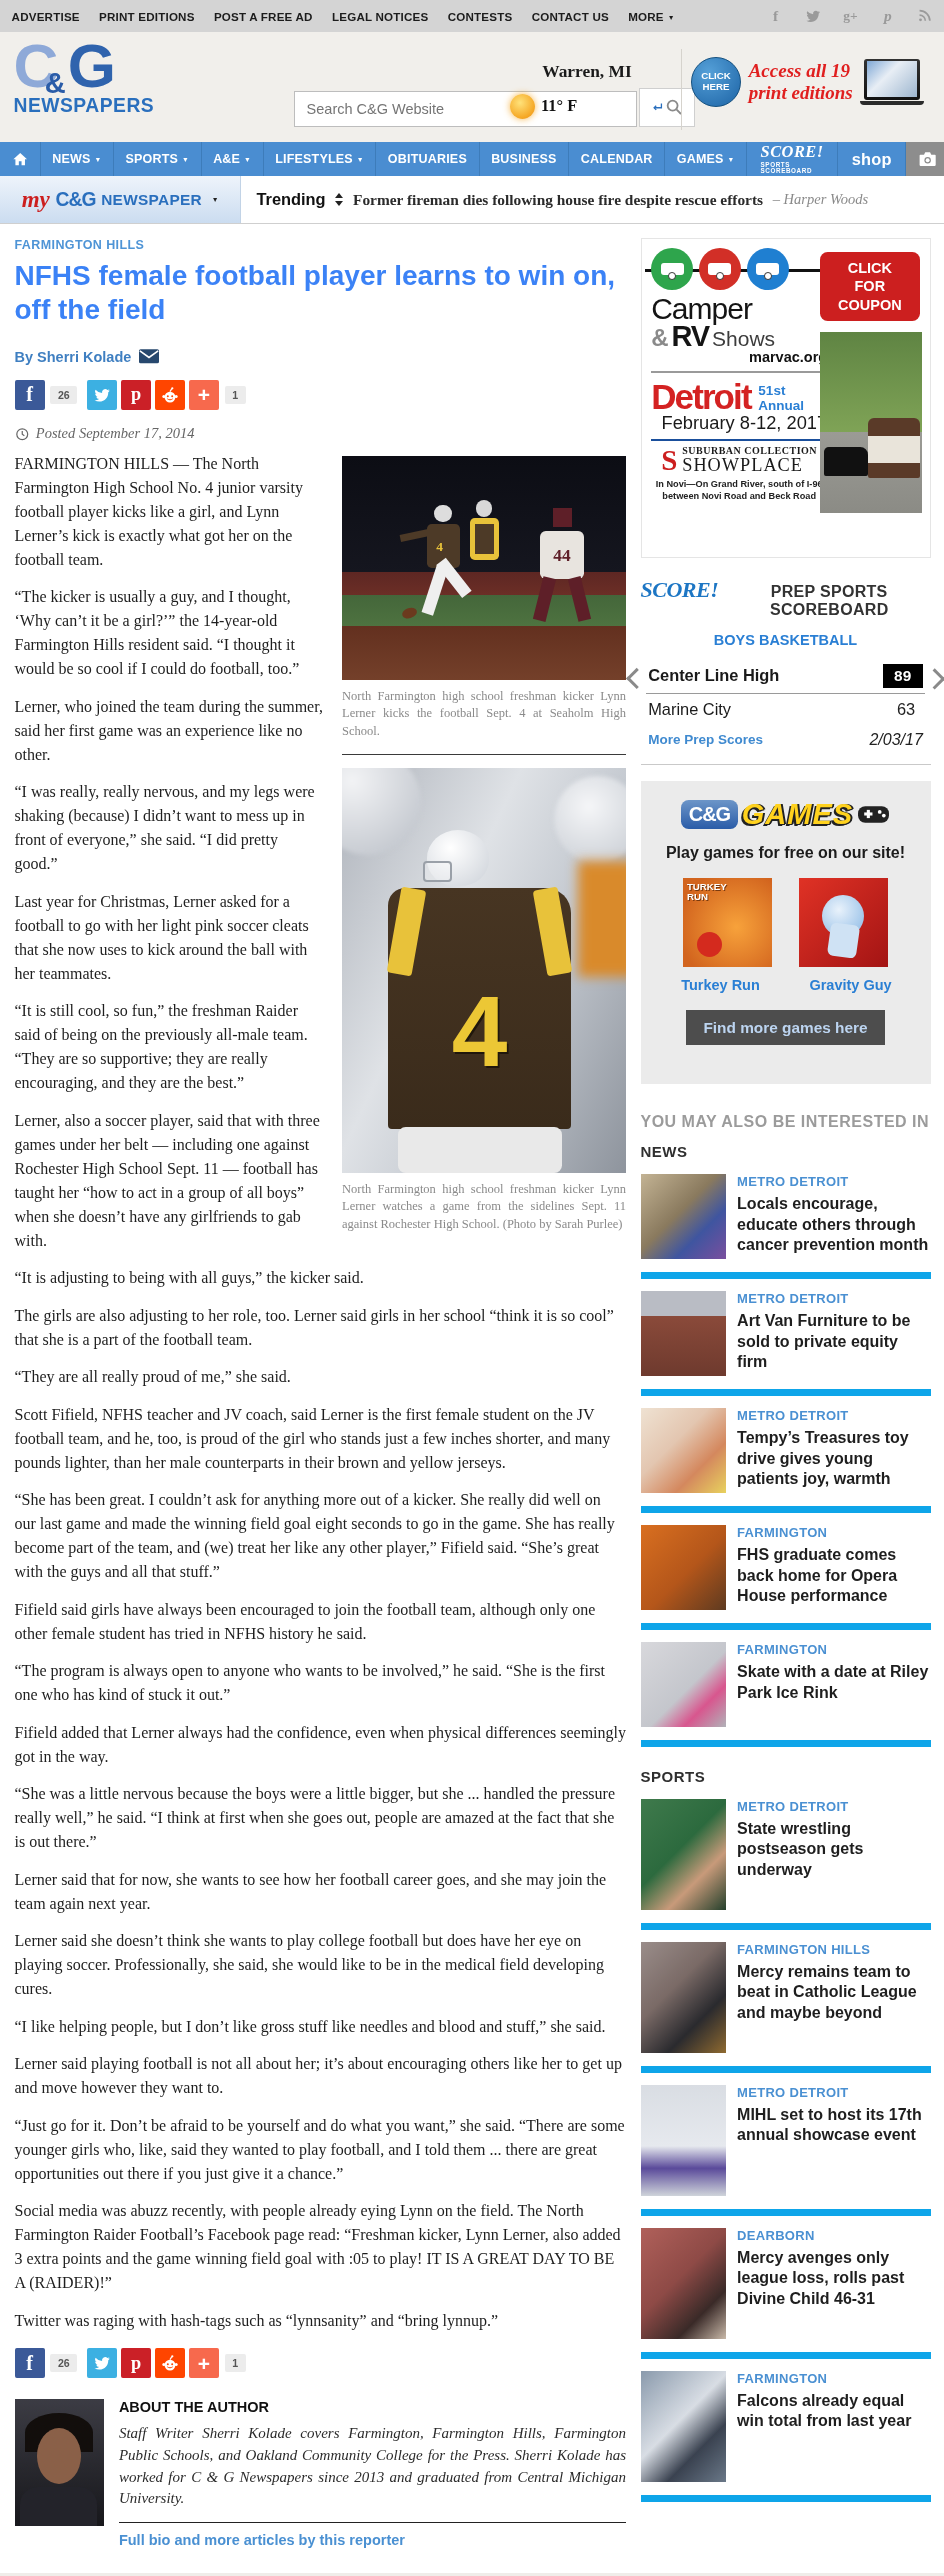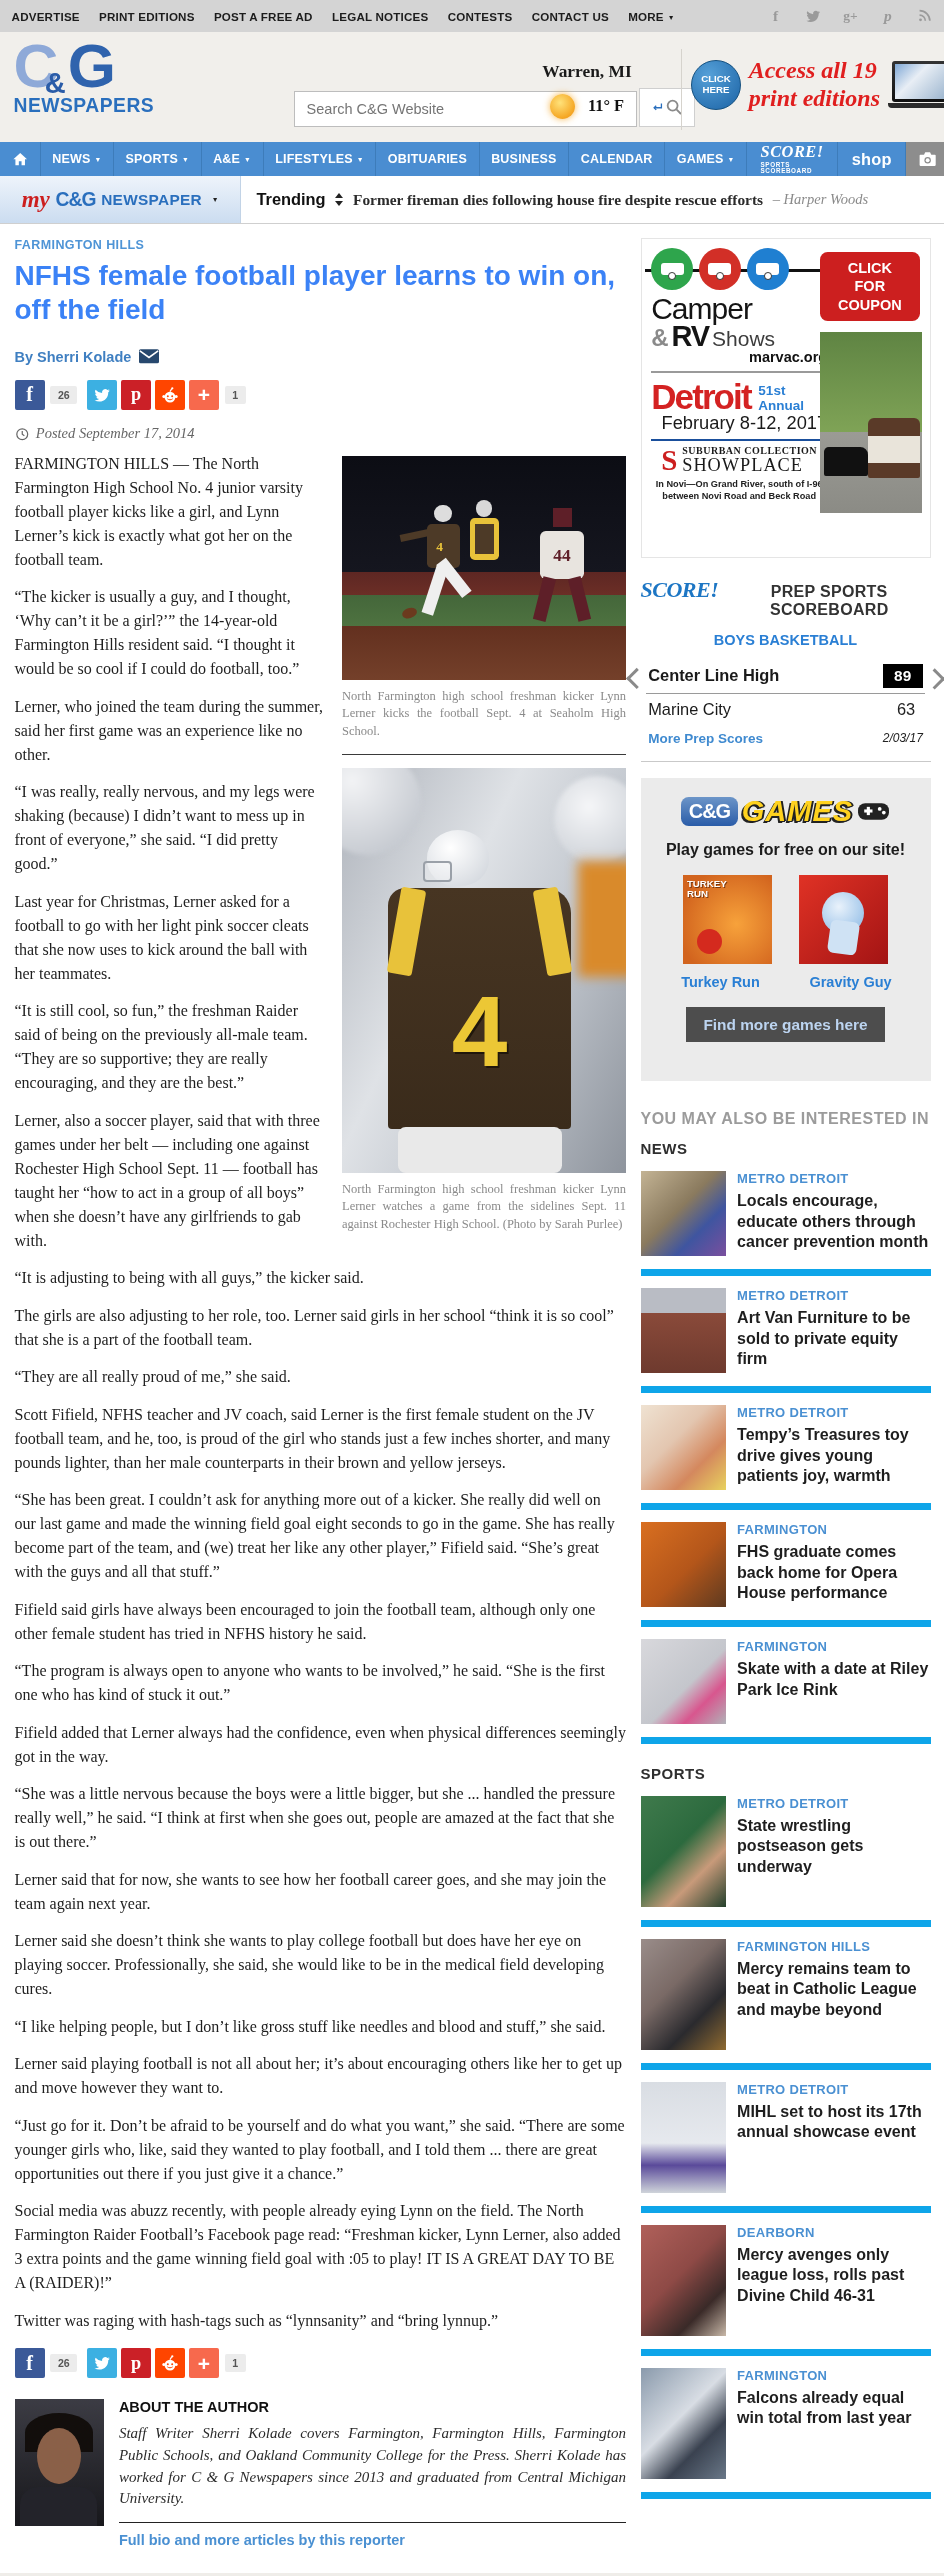--- a/index.html
+++ b/index.html
@@ -18,27 +18,27 @@
   .logo-cg{font-weight:bold;line-height:.9;letter-spacing:-5.8px}
   .logo-cg .c{font-size:62px;color:#8ea9d8}
   .logo-cg .amp{font-size:29px;color:#fff;background:transparent;position:relative;left:-7.7px;top:5.8px;color:#2a5ca8}
   .logo-cg .g{font-size:62px;color:#2f63ad}
   .logo-sub{color:#2a6fbd;font-size:19.3px;font-weight:bold;letter-spacing:0.5px;margin-top:1.9px}
   .search-wrap{position:absolute;left:294px;top:35px;display:flex;align-items:flex-end}
   .search-input{width:343px;height:36px;border:1px solid #bdbdbd;background:#fff;padding:0 11.6px;font-size:14.5px;color:#555;font-family:"Liberation Sans",sans-serif}
   .search-btn{width:56px;height:39px;background:#fff;border:1px solid #cfcfcf;margin:21px 0 0 1.9px;display:flex;align-items:center;justify-content:center;gap:1.9px;cursor:pointer}
   .weather{position:absolute;left:510px;top:29px;width:154px;text-align:center;font-family:"Liberation Serif",serif}
   .weather-loc{font-size:17.4px;font-weight:bold;color:#1a1a1a}
-  .weather-row{display:flex;align-items:center;justify-content:center;gap:13px;margin-top:11.6px}
+  .weather-row{display:flex;align-items:center;justify-content:flex-start;gap:6px;margin-top:11.6px}
   .sun{width:25px;height:25px;border-radius:50%;background:radial-gradient(circle at 40% 35%,#ffe27a,#f5a623 70%,#e8912a);box-shadow:0 0 7.7px rgba(245,166,35,.8)}
   .weather-temp{font-size:16.4px;font-weight:bold;color:#111}
   .mast-divider{position:absolute;left:681px;top:17.4px;bottom:11.6px;width:1px;background:#d6d3cd}
   .promo{position:absolute;left:691px;top:25px;right:7.7px;display:flex;align-items:center;gap:7.7px}
   .promo-btn{width:50px;height:50px;border-radius:50%;background:radial-gradient(circle at 35% 30%,#55a0d8,#1c63a5);border:1.9px solid #14507f;color:#fff;font-size:9.7px;font-weight:bold;display:flex;flex-direction:column;align-items:center;justify-content:center;line-height:1.1;cursor:pointer;flex-shrink:0}
-  .promo-text{font-family:"Liberation Serif",serif;font-style:italic;font-weight:bold;color:#e01f1f;font-size:24px;line-height:1.15;white-space:nowrap}
+  .promo-text{font-family:"Liberation Serif",serif;font-style:italic;font-weight:bold;color:#e01f1f;font-size:19px;line-height:1.15;white-space:nowrap}
   .laptop{width:64px;flex-shrink:0}
   .laptop .scr{width:56px;height:41px;margin:0 auto;background:linear-gradient(#333,#111);border-radius:2.9px;padding:2.9px}
   .laptop .scr .in{width:100%;height:100%;background:linear-gradient(135deg,#7fa8d6 0%,#e8eef5 40%,#9db6cf 100%)}
   .laptop .base{width:64px;height:4.8px;background:#2b2b2b;border-radius:0 0 3.9px 3.9px;margin-top:1px}
   
   .nav{height:34px;background:#4a8dd1;display:flex;align-items:stretch;font-size:12.5px;font-weight:bold;color:#fff}
   .nav-item{display:flex;align-items:center;padding:0 11.6px;border-right:1px solid #3d7cba;cursor:pointer;letter-spacing:0.2px}
   .nav-home{width:41px;justify-content:center}
   .nav-score{flex-direction:column;justify-content:center;line-height:1;padding:0 13.5px}
   .score-word{font-family:"Liberation Serif",serif;font-style:italic;font-size:16.4px;letter-spacing:0.5px}
@@ -166,21 +166,21 @@
   .chev-l{left:-11.6px;transform:rotate(45deg)}
   .chev-r{right:-11.6px;transform:rotate(225deg)}
   .score-row{display:flex;align-items:center;justify-content:space-between;padding:5.8px 1.9px}
   .score-row.first{border-bottom:1px solid #9a9a9a}
   .team{font-size:16.4px;color:#1a1a1a}
   .team.b{font-weight:bold}
   .score-badge{background:#000;color:#fff;font-weight:bold;font-size:15.4px;padding:2.9px 11.6px}
   .score-val{font-size:16.4px;color:#222;padding-right:7.7px}
   .score-foot{display:flex;justify-content:space-between;align-items:center;padding:5.8px 1.9px 0}
   .more-scores{color:#3f8ad0;font-weight:bold;font-size:13.5px;cursor:pointer}
-  .score-date{font-style:italic;font-size:12px;color:#222}
+  .score-date{font-style:italic;font-size:16px;color:#222}
   .sb-rule{border:none;border-top:1px solid #c9c9c9;margin:15.4px 0 0}
   .sb-games{background:#ebebeb;margin-top:15.4px;padding:17.4px 11.6px 39px;text-align:center}
   .games-logo{display:flex;align-items:center;justify-content:center;gap:3.9px}
   .games-cg{background:linear-gradient(#6c95c8,#2a5ca8);color:#fff;font-weight:bold;font-size:20px;padding:2.9px 7.7px;border-radius:7.7px;letter-spacing:-1px}
   .games-word{color:#ffd21e;font-weight:bold;font-style:italic;font-size:29px;letter-spacing:1px;text-shadow:-1.9px 1.9px 0 #222,1px 1px 0 #222,1.9px 0 0 #222}
   .games-tag{font-weight:bold;font-size:16px;color:#1c1c1c;margin:13.5px 0 15.4px}
   .game-thumbs{display:flex;justify-content:center;gap:27px}
   .gthumb{width:89px;height:89px;cursor:pointer;position:relative;overflow:hidden}
   .gt1{background:radial-gradient(circle at 60% 55%,#f7a23b,#d2641e 80%)}
   .gt1 .lbl{position:absolute;left:3.9px;top:3.9px;color:#fff;font-weight:bold;font-size:9.7px;line-height:1.1;text-align:left;text-shadow:1px 1px 0 #7a3a10}

